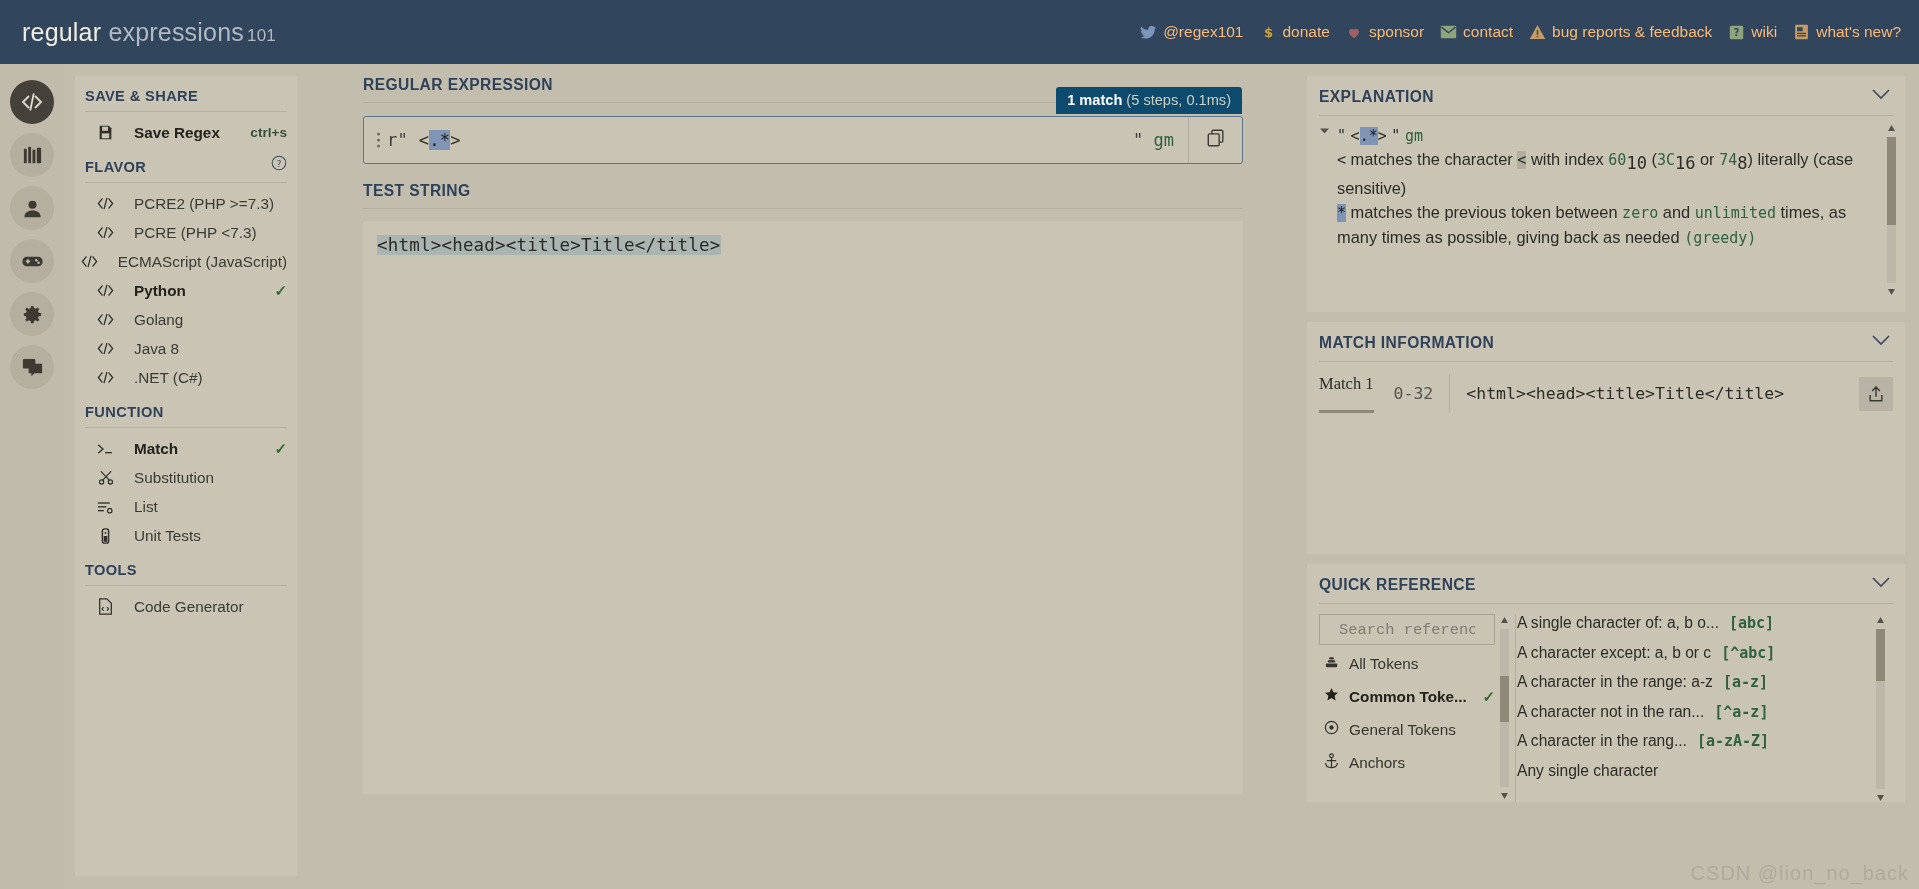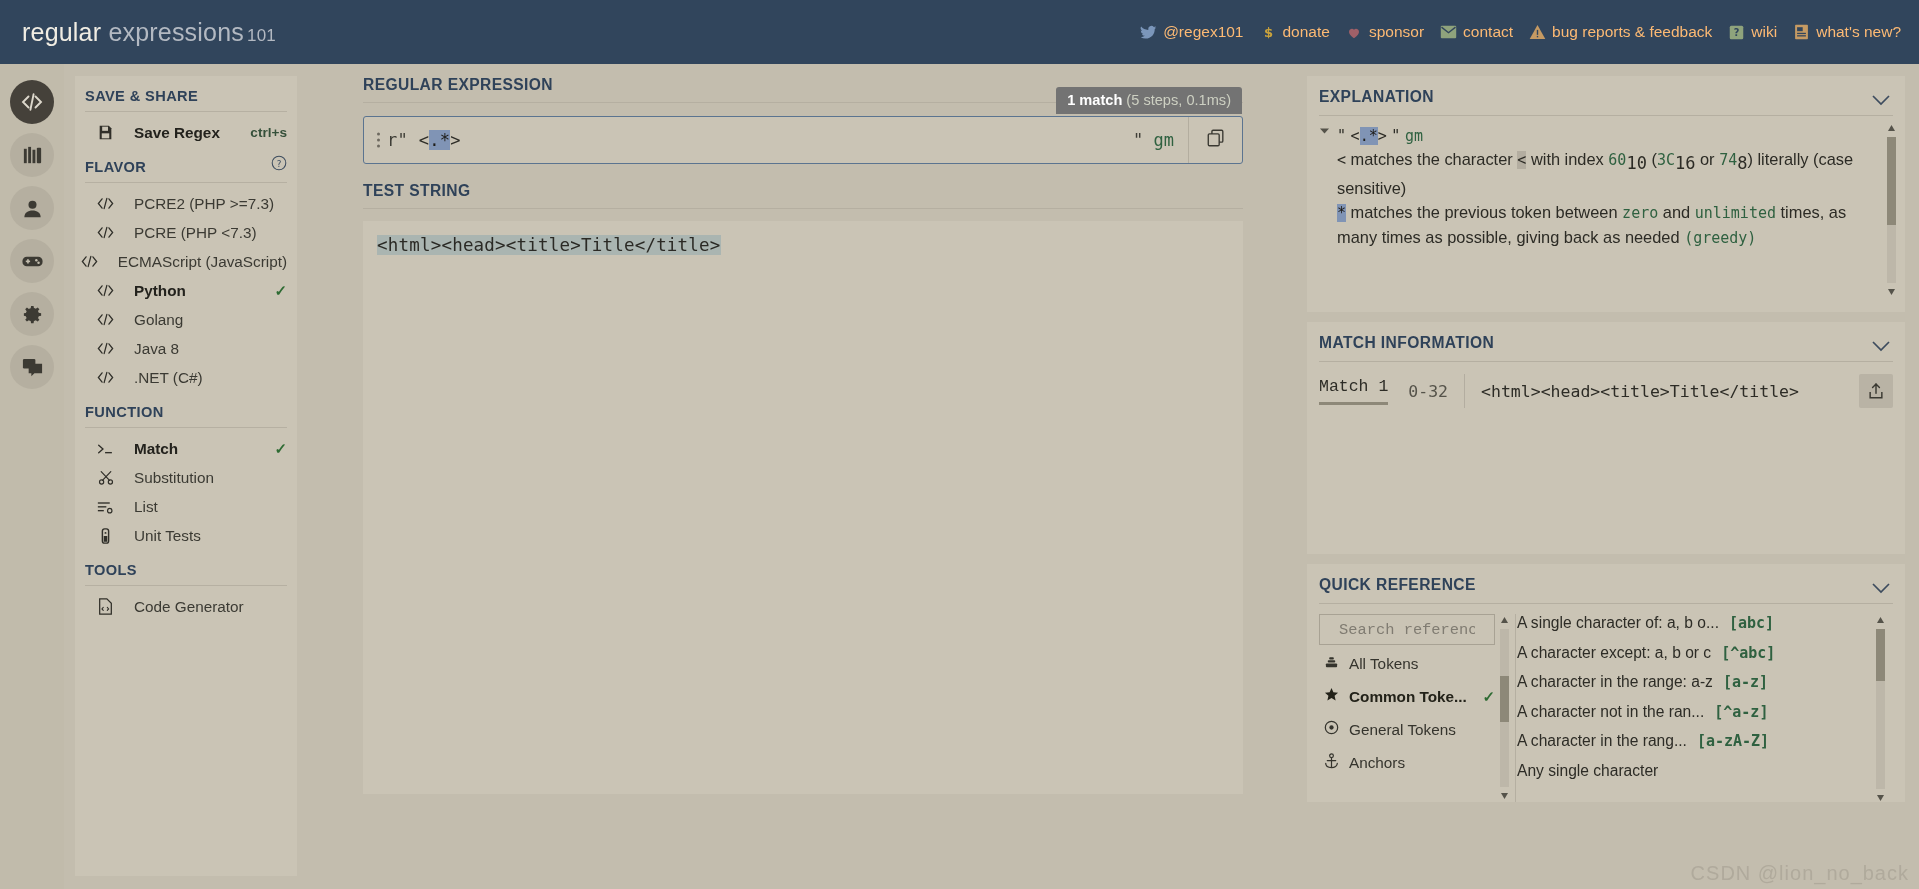--- a/index.html
+++ b/index.html
@@ -88,41 +88,41 @@
     font-family: "DejaVu Sans Mono", monospace; font-size: 17px; color: #2f6140;
     padding-right: 14px; white-space: pre;
   }
   .flags .q { color: #3f3e37; }
   .copy-btn {
     width: 54px; height: 46px; border-left: 1px solid #b3ad9f;
     display: flex; align-items: center; justify-content: center; cursor: pointer;
   }
   .match-badge {
     position: absolute; right: 0; top: -30px;
-    background: #737373; color: #e6e6dc; font-size: 14.6px;
+    background: #0c4a6e; color: #e6e6dc; font-size: 14.6px;
     padding: 5px 11px 6px 11px; border-radius: 3px 3px 0 0; white-space: nowrap;
   }
   .match-badge b { font-weight: bold; color: #fff; }
   .match-badge span { color: #cdd0c2; }
   .test-label { padding-top: 18px; }
   .teststr {
     margin: 12px 57px 0 57px; height: 573px; background: #cac4b5;
     padding: 14px 10px 0 14px;
   }
   .teststr .line {
     font-family: "DejaVu Sans Mono", monospace; font-size: 17.5px; color: #2b2a25;
     white-space: pre; letter-spacing: .2px;
   }
   .teststr .mk { background: #aab5b1; }
 
   
   .right { position: absolute; left: 1307px; top: 76px; width: 598px; }
   .card { background: #cac4b5; margin-bottom: 10px; }
   .card-head {
-    display: flex; align-items: flex-end; padding: 12px 14px 9px 12px;
+    display: flex; align-items: flex-start; padding: 12px 14px 9px 12px;
   }
   .card-title {
     flex: 1; font-size: 15.6px; font-weight: bold; color: #2f4259; letter-spacing: .4px;
   }
   .chev { cursor: pointer; line-height: 0; }
   .card-hr { height: 1px; background: #b5afa1; margin: 0 12px; }
 
   .expl { position: relative; height: 196px; padding: 7px 30px 0 12px; overflow: hidden; }
   .expl-row { display: flex; font-size: 16.4px; color: #2c2b25; line-height: 1.47; }
   .caret { width: 18px; flex: 0 0 18px; color: #55534a; padding-top: 4px; line-height: 0; }
@@ -139,22 +139,22 @@
   .vscroll {
     position: absolute; right: 9px; top: 8px; width: 9px; bottom: 16px;
   }
   .vscroll .track { position: absolute; top: 13px; bottom: 13px; left: 0; width: 9px; background: #bdb7a9; }
   .vscroll .thumb { position: absolute; left: 0; width: 9px; background: #8d8878; }
   .vscroll .ar { position: absolute; left: 0; width: 9px; text-align: center; line-height: 0; }
 
   .minfo { height: 192px; padding: 12px 12px 0 12px; position: relative; }
   .minfo-row { display: flex; align-items: center; }
   .m-num {
-    font-family: Liberation Mono, monospace; font-size: 16.5px; color: #2d2c26;
-    padding-bottom: 6px; border-bottom: 3px solid #8d8878; margin-right: 20px;
+    font-family: Liberation Serif, serif; font-size: 16.5px; color: #2d2c26;
+    padding-bottom: 16px; border-bottom: 3px solid #8d8878; margin-right: 20px;
   }
   .m-range { font-family: "DejaVu Sans Mono", monospace; font-size: 16.5px; color: #55534a; }
   .m-sep { width: 1px; align-self: stretch; background: #b3ada0; margin: 0 16px; }
   .m-val { font-family: "DejaVu Sans Mono", monospace; font-size: 16.5px; color: #2d2c26; white-space: pre; }
   .share-btn {
     margin-left: auto; width: 34px; height: 34px; background: #b9b3a5;
     display: flex; align-items: center; justify-content: center; cursor: pointer; border-radius: 2px;
   }
 
   .qref { display: flex; height: 198px; padding: 10px 12px 0 12px; }

